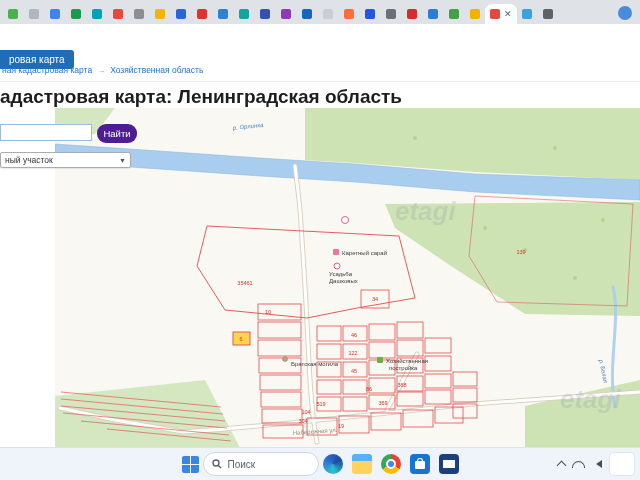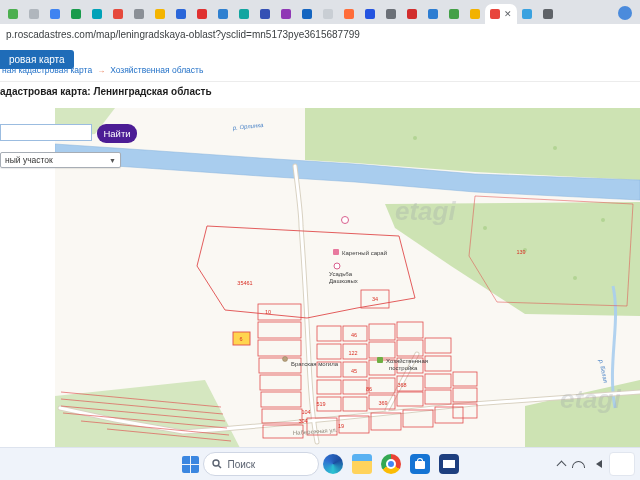--- a/index.html
+++ b/index.html
@@ -23,27 +23,27 @@
   
   .page{position:absolute;top:45px;left:0;width:640px;height:403px;background:#fff;}
   .nav-row{position:absolute;top:5px;left:0;display:flex;align-items:center;}
   .map-btn{background:#1f6cb8;color:#fff;font-size:10px;padding:4px 9px;border:none;
     border-radius:0 3px 3px 0;text-align:right;}
   .tax-link{color:#2472c8;font-size:10px;margin-left:22px;text-decoration:none;}
   .breadcrumb{position:absolute;top:20px;left:2px;font-size:8.5px;display:flex;gap:5px;align-items:center;}
   .crumb{color:#2472c8;}
   .crumb-sep{color:#e8734a;font-size:8px;}
   .page-divider{position:absolute;top:36px;left:0;width:640px;border-top:1px solid #ececec;}
-  .page-title{position:absolute;top:41px;left:0;font-size:10px;font-weight:bold;color:#1d1d1d;}
+  .page-title{position:absolute;top:41px;left:0;font-size:19px;font-weight:bold;color:#1d1d1d;}
 
   .search-input{position:absolute;top:79px;left:0;width:92px;height:17px;border:1px solid #9bbce0;
     box-sizing:border-box;font-size:10px;padding:0 4px;}
   .find-btn{position:absolute;top:79px;left:97px;width:40px;height:19px;background:#4c1d95;color:#fff;
     border:none;border-radius:9px;font-size:9.5px;}
-  .filter-select{position:absolute;top:107px;left:0;width:121px;height:16px;background:#fff;
+  .filter-select{position:absolute;top:107px;left:0;width:131px;height:16px;background:#fff;
     border:1px solid #a7adb5;border-radius:2px;display:flex;align-items:center;
     justify-content:space-between;padding:0 4px;box-sizing:border-box;font-size:8.5px;color:#333;
     box-shadow:0 1px 1px rgba(0,0,0,.08);}
   .caret{font-size:7px;color:#555;}
 
   
   .map-wrap{position:absolute;top:63px;left:55px;width:585px;height:340px;background:#faf8f3;}
   .map-wrap svg{display:block;font-family:"Liberation Sans",sans-serif;}
 
   
@@ -156,23 +156,20 @@
       </div>
       <div class="tab">
         <span class="favicon" style="background: rgb(58, 162, 224);"></span>
       </div>
       <div class="tab">
         <span class="favicon" style="background: rgb(95, 99, 104);"></span>
       </div>
       <div class="avatar"></div>
     </div>
 
-  <div class="url-bar">
-    <span>p.roscadastres.com/map/leningradskaya-oblast?ysclid=mn5173pye3615687799</span>
-  </div>
 
   <div class="page">
     <div class="nav-row">
       <button class="map-btn">ровая карта</button>
     </div>
     <div class="breadcrumb">
       <span class="crumb">ная кадастровая карта</span>
       <span class="crumb-sep">→</span>
       <span class="crumb">Хозяйственная область</span>
     </div>

